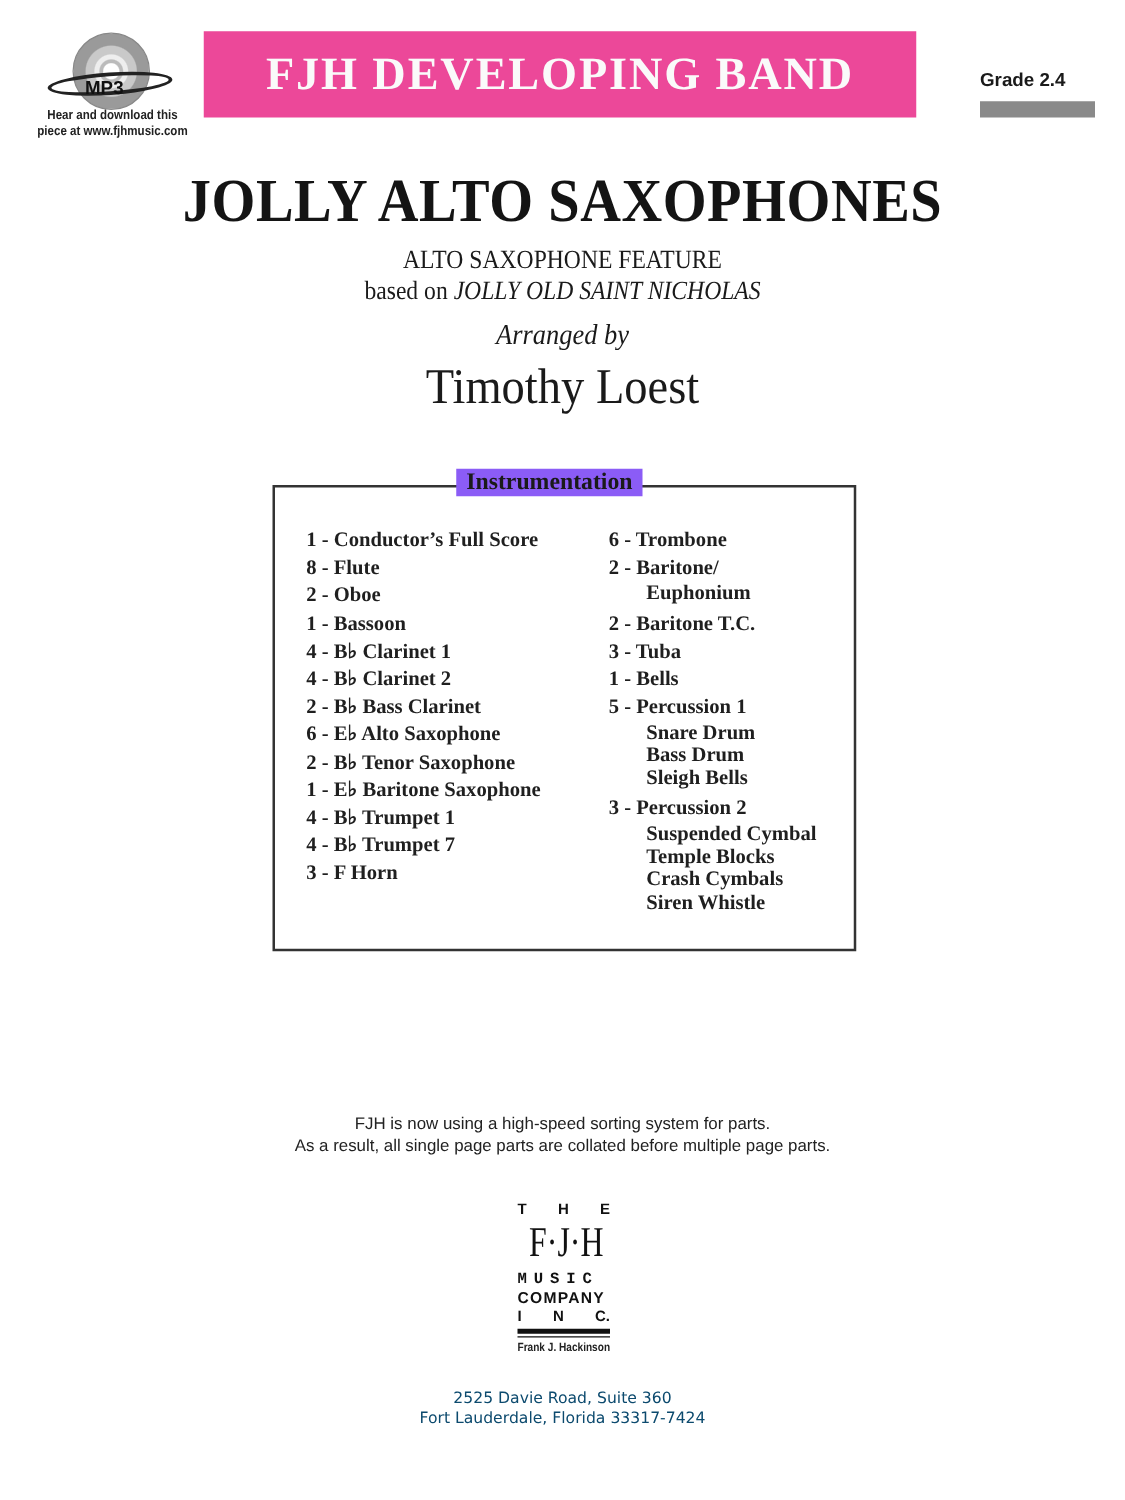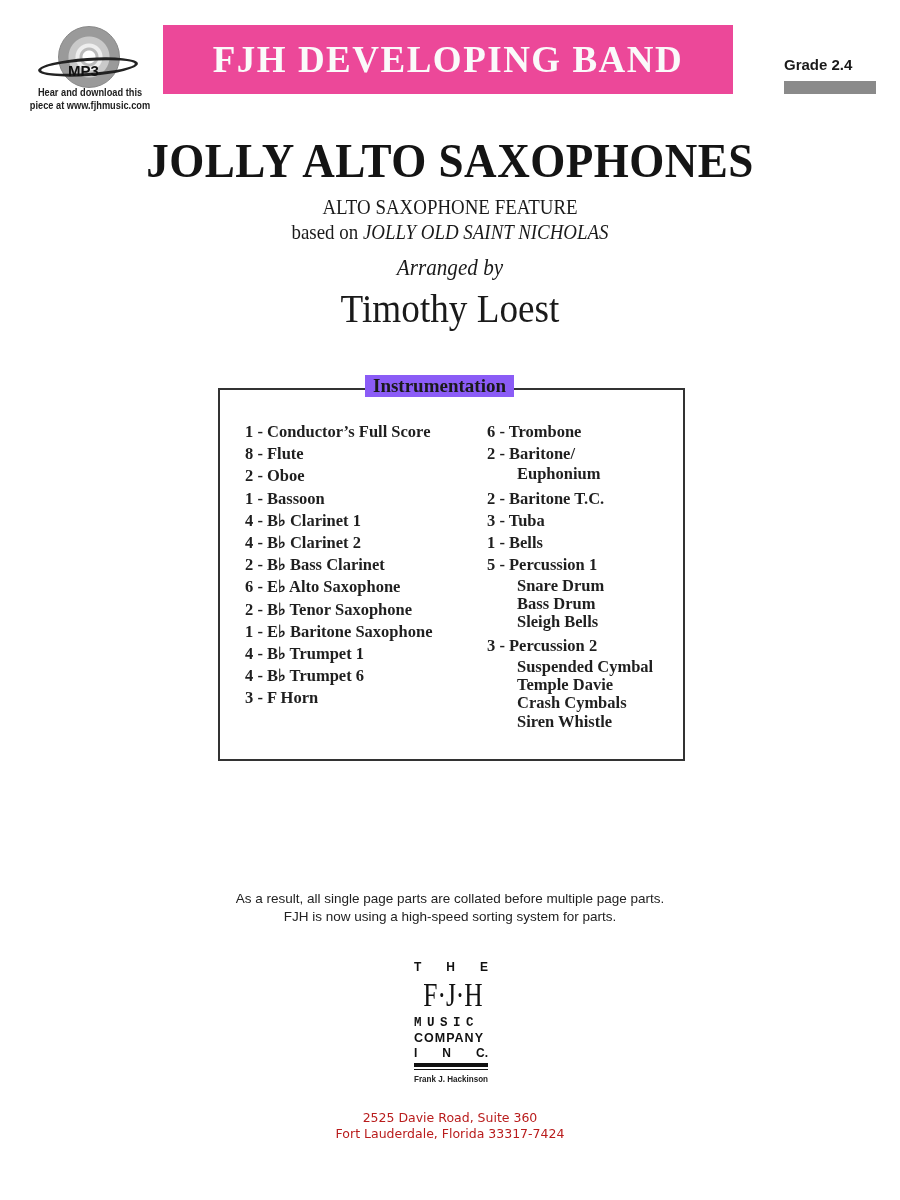--- a/index.html
+++ b/index.html
@@ -48,21 +48,21 @@
   #logo { left:414px; top:960px; width:74px; }
   .logo-row { display:flex; justify-content:space-between; font-family:"Liberation Sans", sans-serif; font-weight:bold; font-size:12px; color:#111; line-height:14px; }
   .logo-big { display:flex; justify-content:space-between; font-family:"Liberation Serif", serif; font-size:34px; line-height:38px; color:#111; transform:scaleX(0.75); transform-origin:center; margin:2px 0; }
   .logo-music { font-family:Liberation Mono, monospace; font-weight:bold; font-size:12.5px; letter-spacing:5.5px; color:#111; line-height:15px; }
   .logo-company { font-family:"Liberation Sans", sans-serif; font-weight:bold; font-size:12.5px; letter-spacing:1px; color:#111; line-height:15px; }
   #logo-bar { height:4px; background:#111; margin-top:3px; }
   #logo-thin { height:1px; background:#111; margin-top:2px; }
   #logo-sig { font-family:"Liberation Sans", sans-serif; font-weight:bold; font-size:9.5px; color:#222; margin-top:3px; transform:scaleX(0.85); transform-origin:left; white-space:nowrap; }
 
   
-  #address { left:0; top:1110px; width:900px; text-align:center; font-family:"DejaVu Sans", sans-serif; font-size:12.5px; line-height:15.5px; color:#b91c1c; }
+  #address { left:0; top:1110px; width:900px; text-align:center; font-family:"DejaVu Sans", sans-serif; font-size:12.5px; line-height:15.5px; color:#0c4a6e; }
 </style>
 </head>
 <body>
 
 <div id="mp3" class="abs">
   <div id="mp3-disc" class="abs"></div>
   <div id="mp3-ring" class="abs"></div>
   <div id="mp3-label" class="abs">MP3</div>
   <div id="mp3-text" class="abs">
     <div>Hear and download this</div>
@@ -91,44 +91,44 @@
     <div class="row">8 - Flute</div>
     <div class="row">2 - Oboe</div>
     <div class="row">1 - Bassoon</div>
     <div class="row">4 - B♭ Clarinet 1</div>
     <div class="row">4 - B♭ Clarinet 2</div>
     <div class="row">2 - B♭ Bass Clarinet</div>
     <div class="row">6 - E♭ Alto Saxophone</div>
     <div class="row">2 - B♭ Tenor Saxophone</div>
     <div class="row">1 - E♭ Baritone Saxophone</div>
     <div class="row">4 - B♭ Trumpet 1</div>
-    <div class="row">4 - B♭ Trumpet 6</div>
+    <div class="row">4 - B♭ Trumpet 7</div>
     <div class="row">3 - F Horn</div>
   </div>
 <div id="col-right" class="abs col">
     <div class="row">6 - Trombone</div>
     <div class="row">2 - Baritone/</div>
     <div class="cont" style="margin-bottom: 4px;">Euphonium</div>
     <div class="row">2 - Baritone T.C.</div>
     <div class="row">3 - Tuba</div>
     <div class="row">1 - Bells</div>
     <div class="row">5 - Percussion 1</div>
     <div class="sub">Snare Drum</div>
     <div class="sub">Bass Drum</div>
     <div class="sub" style="margin-bottom: 4px;">Sleigh Bells</div>
     <div class="row">3 - Percussion 2</div>
     <div class="sub">Suspended Cymbal</div>
-    <div class="sub">Temple Davie</div>
+    <div class="sub">Temple Blocks</div>
     <div class="sub">Crash Cymbals</div>
     <div class="sub" style="margin-bottom: 5px;">Siren Whistle</div>
   </div>
 
 <div id="notice" class="abs">
+  <div>FJH is now using a high-speed sorting system for parts.</div>
   <div>As a result, all single page parts are collated before multiple page parts.</div>
-  <div>FJH is now using a high-speed sorting system for parts.</div>
 </div>
 
 <div id="logo" class="abs">
   <div class="logo-row">
     <span>T</span>
     <span>H</span>
     <span>E</span>
   </div>
   <div class="logo-big">
     <span>F</span>

